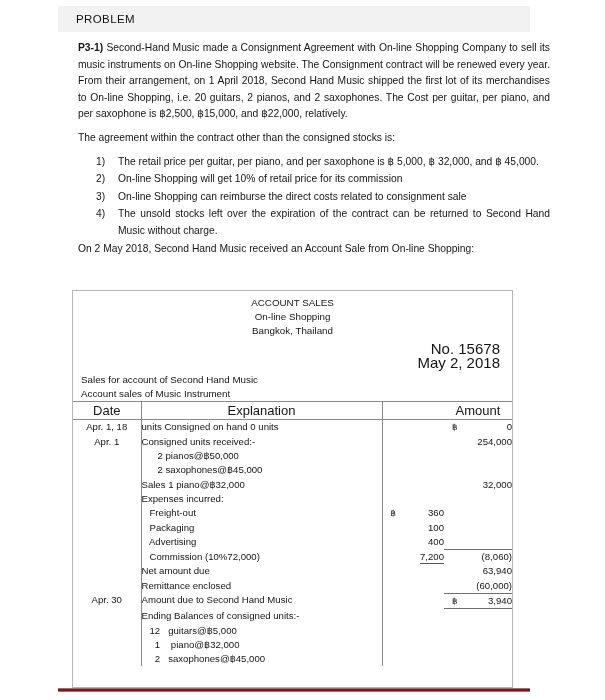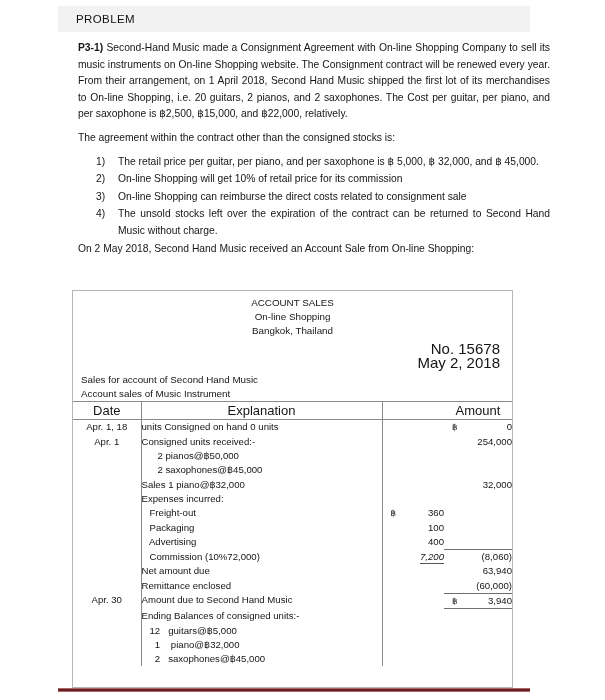--- a/index.html
+++ b/index.html
@@ -185,21 +185,20 @@
     padding-left: 8px;
     font-size: 8.6px;
   }
   .ul-top { border-top: 1px solid #6f6f6f; }
   .ul-bot { border-bottom: 1px solid #6f6f6f; }
   .underline-box {
     display: inline-block;
     border-bottom: 1px solid #555;
     padding: 0 0 0 0;
     line-height: 12.5px;
-    font-style: italic;
   }
 
   
   .bottom-rule {
     position: absolute;
     left: 58px;
     top: 688px;
     width: 472px;
     height: 4px;
     background: #6d1f22;

